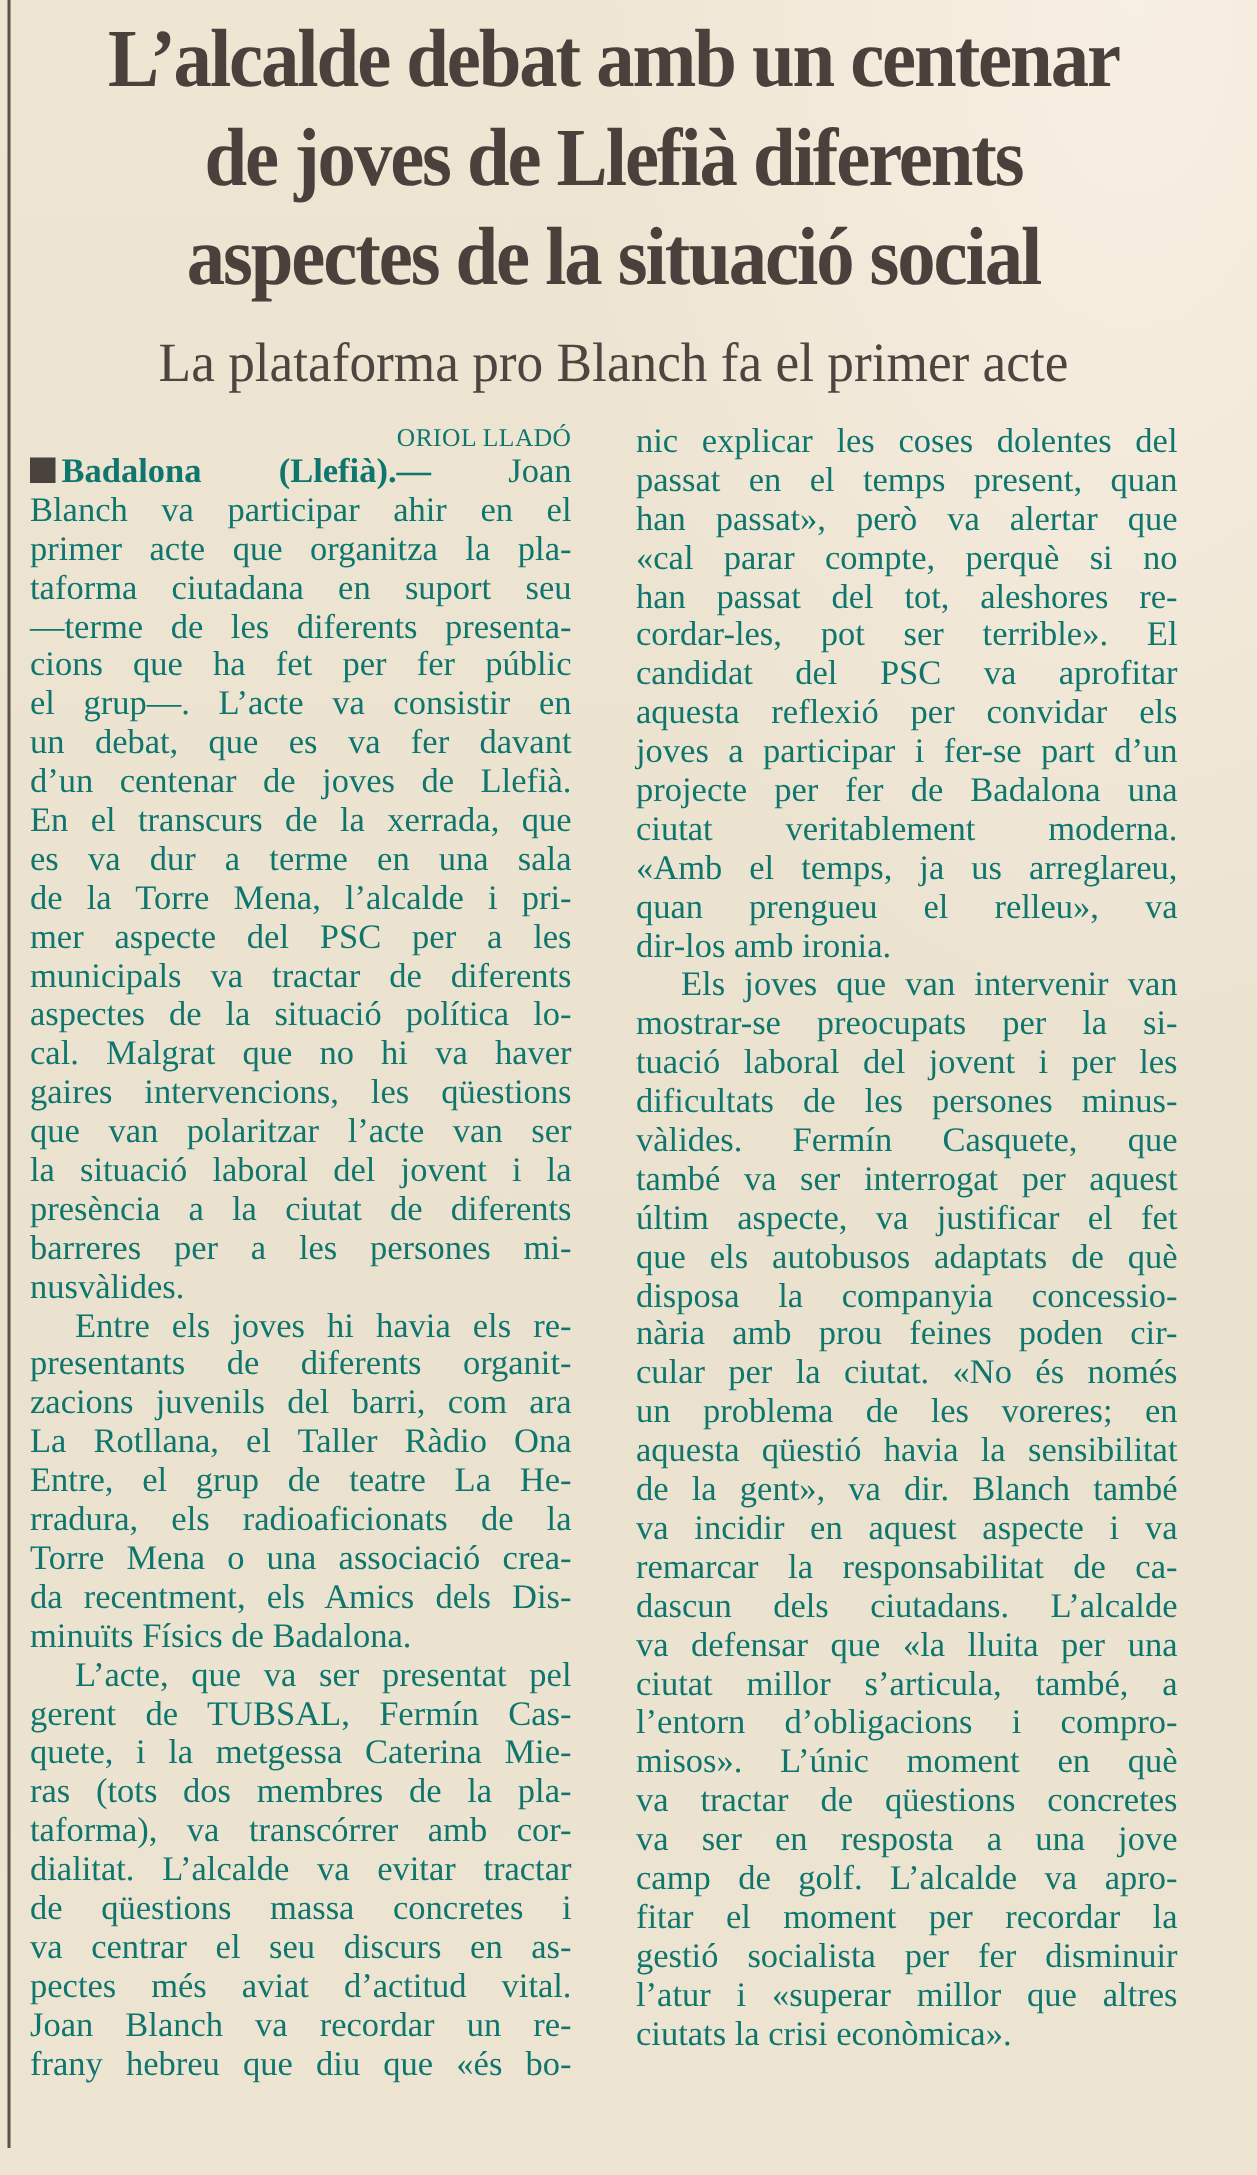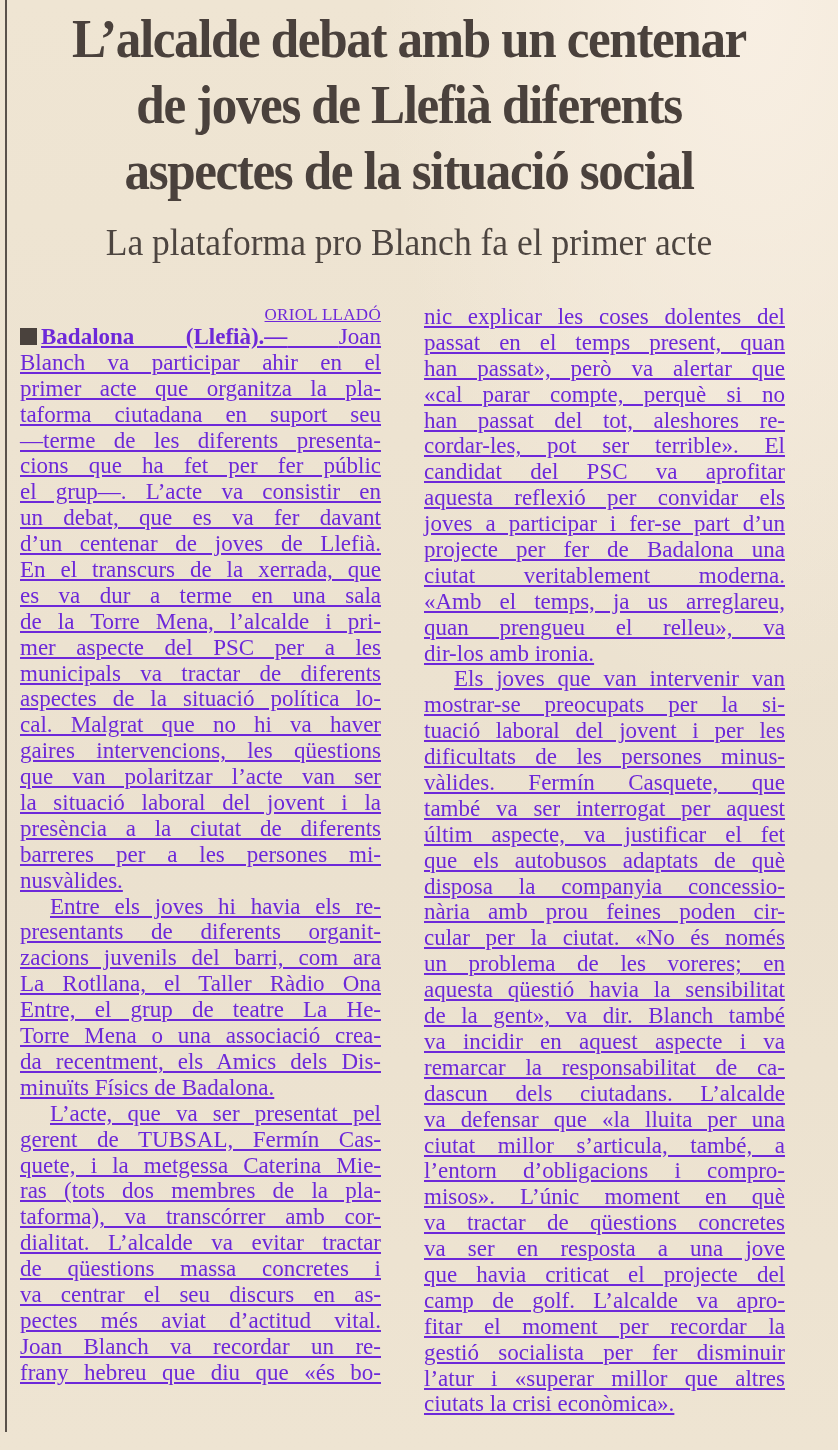--- a/index.html
+++ b/index.html
@@ -37,25 +37,24 @@
       position: absolute; left: 14px; top: 218px; width: 790px;
       text-align: center;
       font-size: 37px;
       line-height: 50px;
       color: #4d4540;
       white-space: nowrap;
       transform: scaleX(0.96);
       transform-origin: center top;
     }
     .col {
-      position: absolute; top: 304px;
+      position: absolute; top: 281px;
       font-size: 23px;
       line-height: 25.9px;
-      color: #6d28d9;
-      text-decoration: underline;
+      color: #0f766e;
     }
     .col-left { left: 20px; width: 361px; }
     .col-right { left: 424px; width: 361px; }
     .byline {
       text-align: right;
       font-size: 17px;
       letter-spacing: 0.3px;
       line-height: 25px;
       height: 22px;
       margin-top: -2px;
@@ -113,20 +112,21 @@
       <div class="ln">que van polaritzar l’acte van ser</div>
       <div class="ln">la situació laboral del jovent i la</div>
       <div class="ln">presència a la ciutat de diferents</div>
       <div class="ln">barreres per a les persones mi-</div>
       <div class="ln last">nusvàlides.</div>
       <div class="ln indent">Entre els joves hi havia els re-</div>
       <div class="ln">presentants de diferents organit-</div>
       <div class="ln">zacions juvenils del barri, com ara</div>
       <div class="ln">La Rotllana, el Taller Ràdio Ona</div>
       <div class="ln">Entre, el grup de teatre La He-</div>
+      <div class="ln">rradura, els radioaficionats de la</div>
       <div class="ln">Torre Mena o una associació crea-</div>
       <div class="ln">da recentment, els Amics dels Dis-</div>
       <div class="ln last">minuïts Físics de Badalona.</div>
       <div class="ln indent">L’acte, que va ser presentat pel</div>
       <div class="ln">gerent de TUBSAL, Fermín Cas-</div>
       <div class="ln">quete, i la metgessa Caterina Mie-</div>
       <div class="ln">ras (tots dos membres de la pla-</div>
       <div class="ln">taforma), va transcórrer amb cor-</div>
       <div class="ln">dialitat. L’alcalde va evitar tractar</div>
       <div class="ln">de qüestions massa concretes i</div>
@@ -169,20 +169,19 @@
       <div class="ln">de la gent», va dir. Blanch també</div>
       <div class="ln">va incidir en aquest aspecte i va</div>
       <div class="ln">remarcar la responsabilitat de ca-</div>
       <div class="ln">dascun dels ciutadans. L’alcalde</div>
       <div class="ln">va defensar que «la lluita per una</div>
       <div class="ln">ciutat millor s’articula, també, a</div>
       <div class="ln">l’entorn d’obligacions i compro-</div>
       <div class="ln">misos». L’únic moment en què</div>
       <div class="ln">va tractar de qüestions concretes</div>
       <div class="ln">va ser en resposta a una jove</div>
-      <div class="ln">que havia criticat el projecte del</div>
       <div class="ln">camp de golf. L’alcalde va apro-</div>
       <div class="ln">fitar el moment per recordar la</div>
       <div class="ln">gestió socialista per fer disminuir</div>
       <div class="ln">l’atur i «superar millor que altres</div>
       <div class="ln last">ciutats la crisi econòmica».</div>
     </div>
 </div>
 
 </body></html>

